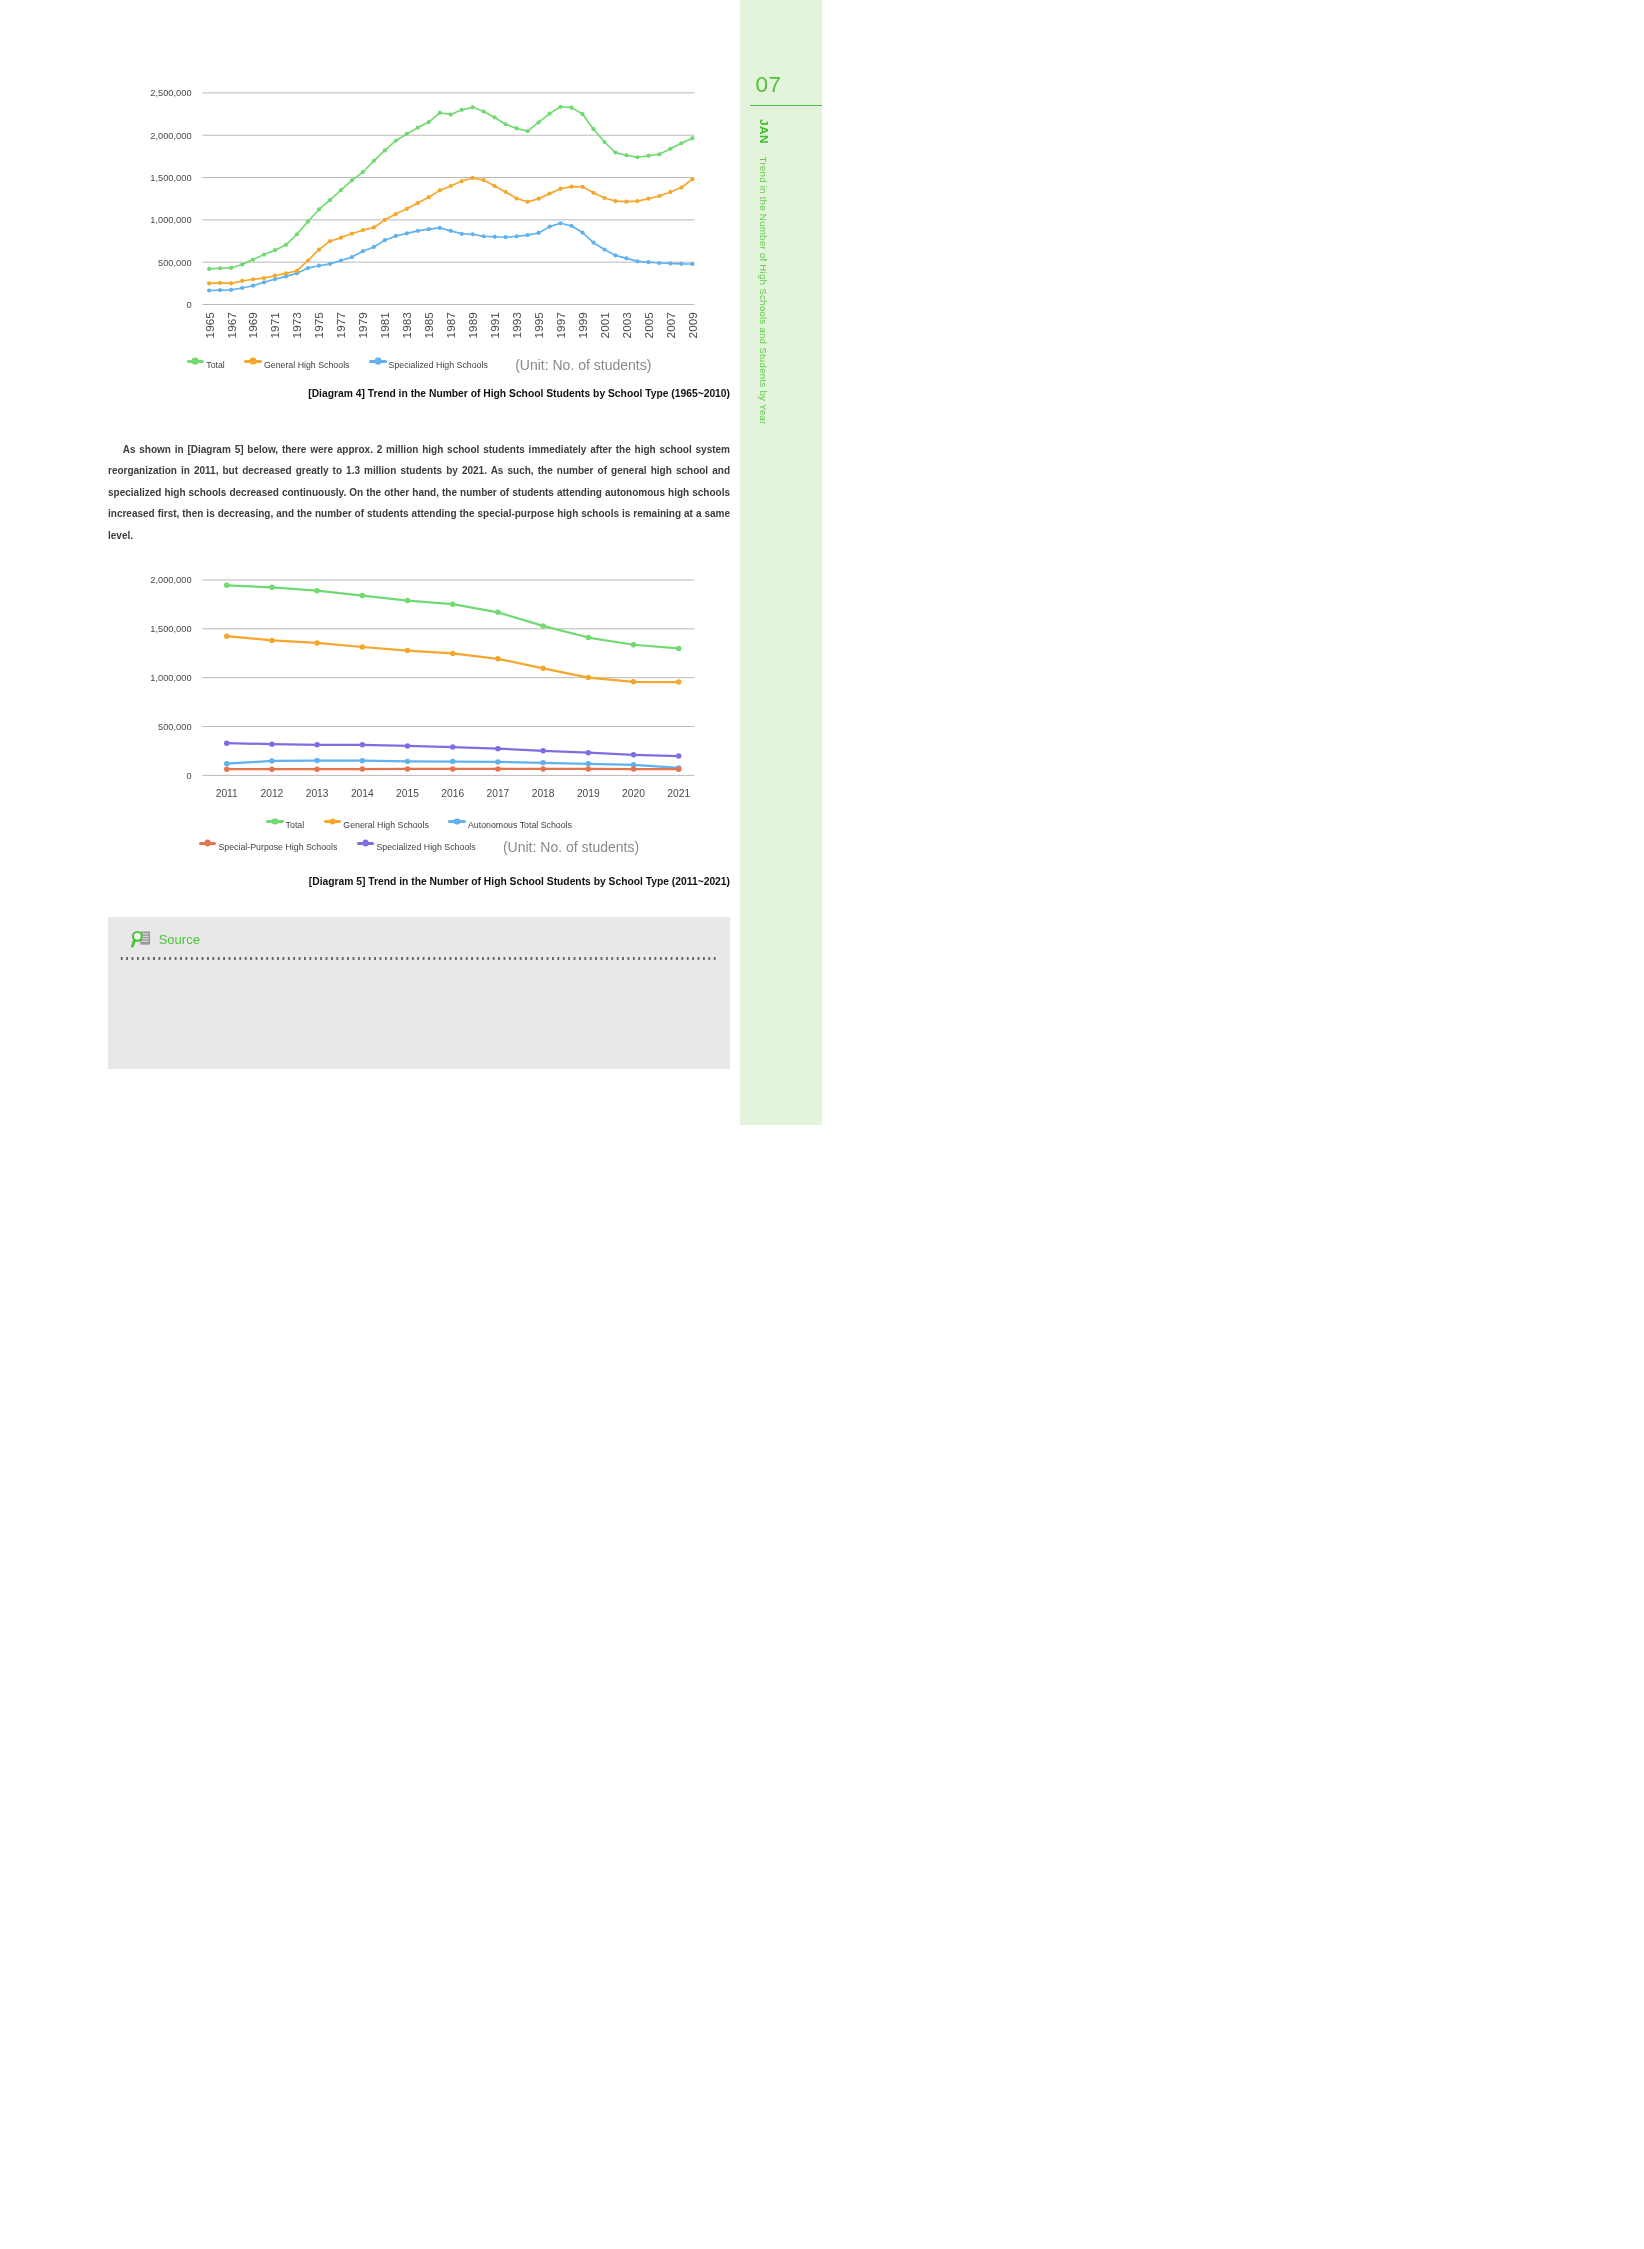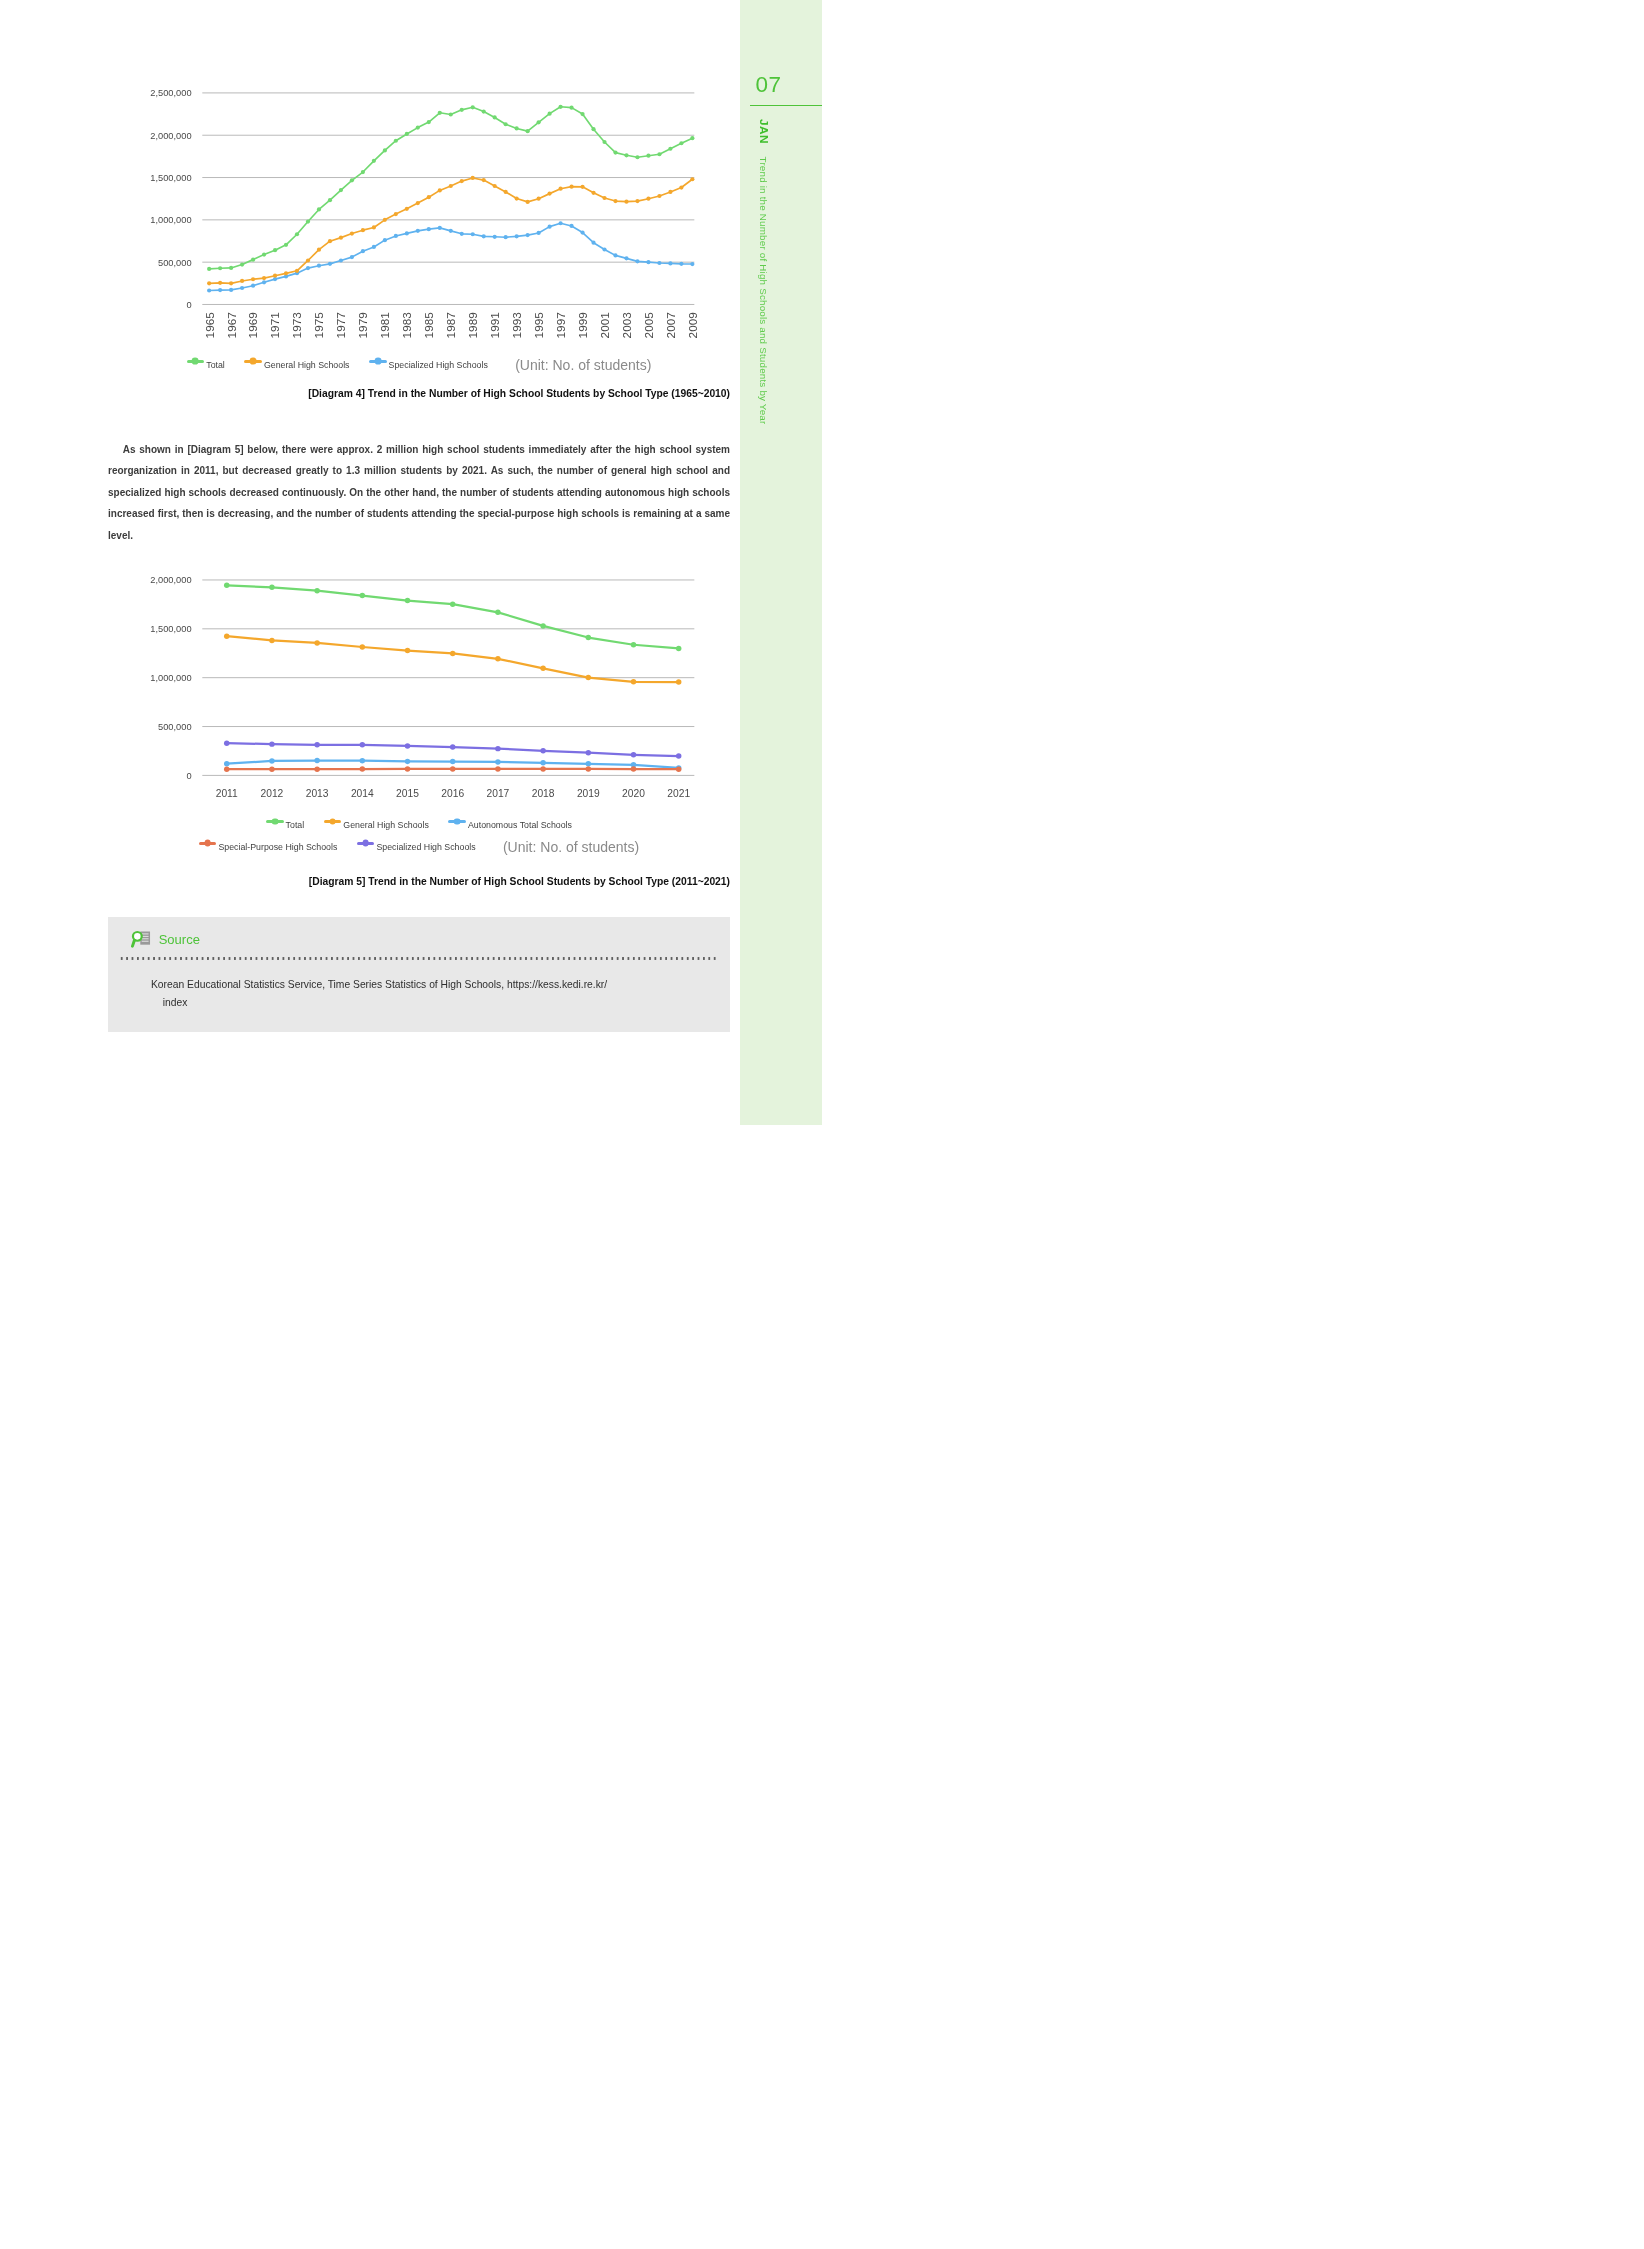--- a/index.html
+++ b/index.html
@@ -62,21 +62,21 @@
   }
   #caption1 { margin-top:14.7px; }
   #caption2 { margin-top:21.5px; }
   .body-text {
     margin-top:40px;
     font-size:10px; line-height:21.5px; color:#3c3c3c;
     text-align:justify; text-indent:14.7px;font-weight:bold;
   }
   
   .source-box {
-    margin-top:30px; width:622px; height:115px;
+    margin-top:30px; width:622px; height:152px;
     background:#e8e8e8;
   }
   .source-header {
     display:flex; align-items:center; gap:6.8px;
     padding:12.7px 0 0 23.4px;
   }
   .source-heading { font-size:13px; color:#4ec339; font-weight:500; }
   .source-divider {
     margin:8.8px 10.7px 0 10.7px; height:2.4px;
     background-image:radial-gradient(circle, #5a5a5a 0.9px, transparent 1.1px);
@@ -405,24 +405,20 @@
             <line x1="22" y1="13" x2="36" y2="13"></line>
             <line x1="22" y1="18" x2="36" y2="18"></line>
             <line x1="22" y1="23" x2="36" y2="23"></line>
           </g>
           <circle cx="13" cy="13" r="9" fill="#ffffff" stroke="#4ec339" stroke-width="4.5"></circle>
           <line x1="7" y1="21" x2="3" y2="33" stroke="#4ec339" stroke-width="6" stroke-linecap="round"></line>
         </svg>
         <span class="source-heading">Source</span>
       </div>
       <div class="source-divider"></div>
-      <div class="source-text">
-        <div>Korean Educational Statistics Service, Time Series Statistics of High Schools, https://kess.kedi.re.kr/</div>
-        <div class="source-text-line2">index</div>
-      </div>
     </div>
   </div>
 
   <div class="sidebar">
     <div class="page-number">07</div>
     <div class="sidebar-rule"></div>
     <div class="sidebar-vertical">
       <span class="sidebar-month">JAN</span><span class="sidebar-title">Trend in the Number of High Schools and Students by Year</span>
     </div>
   </div>

